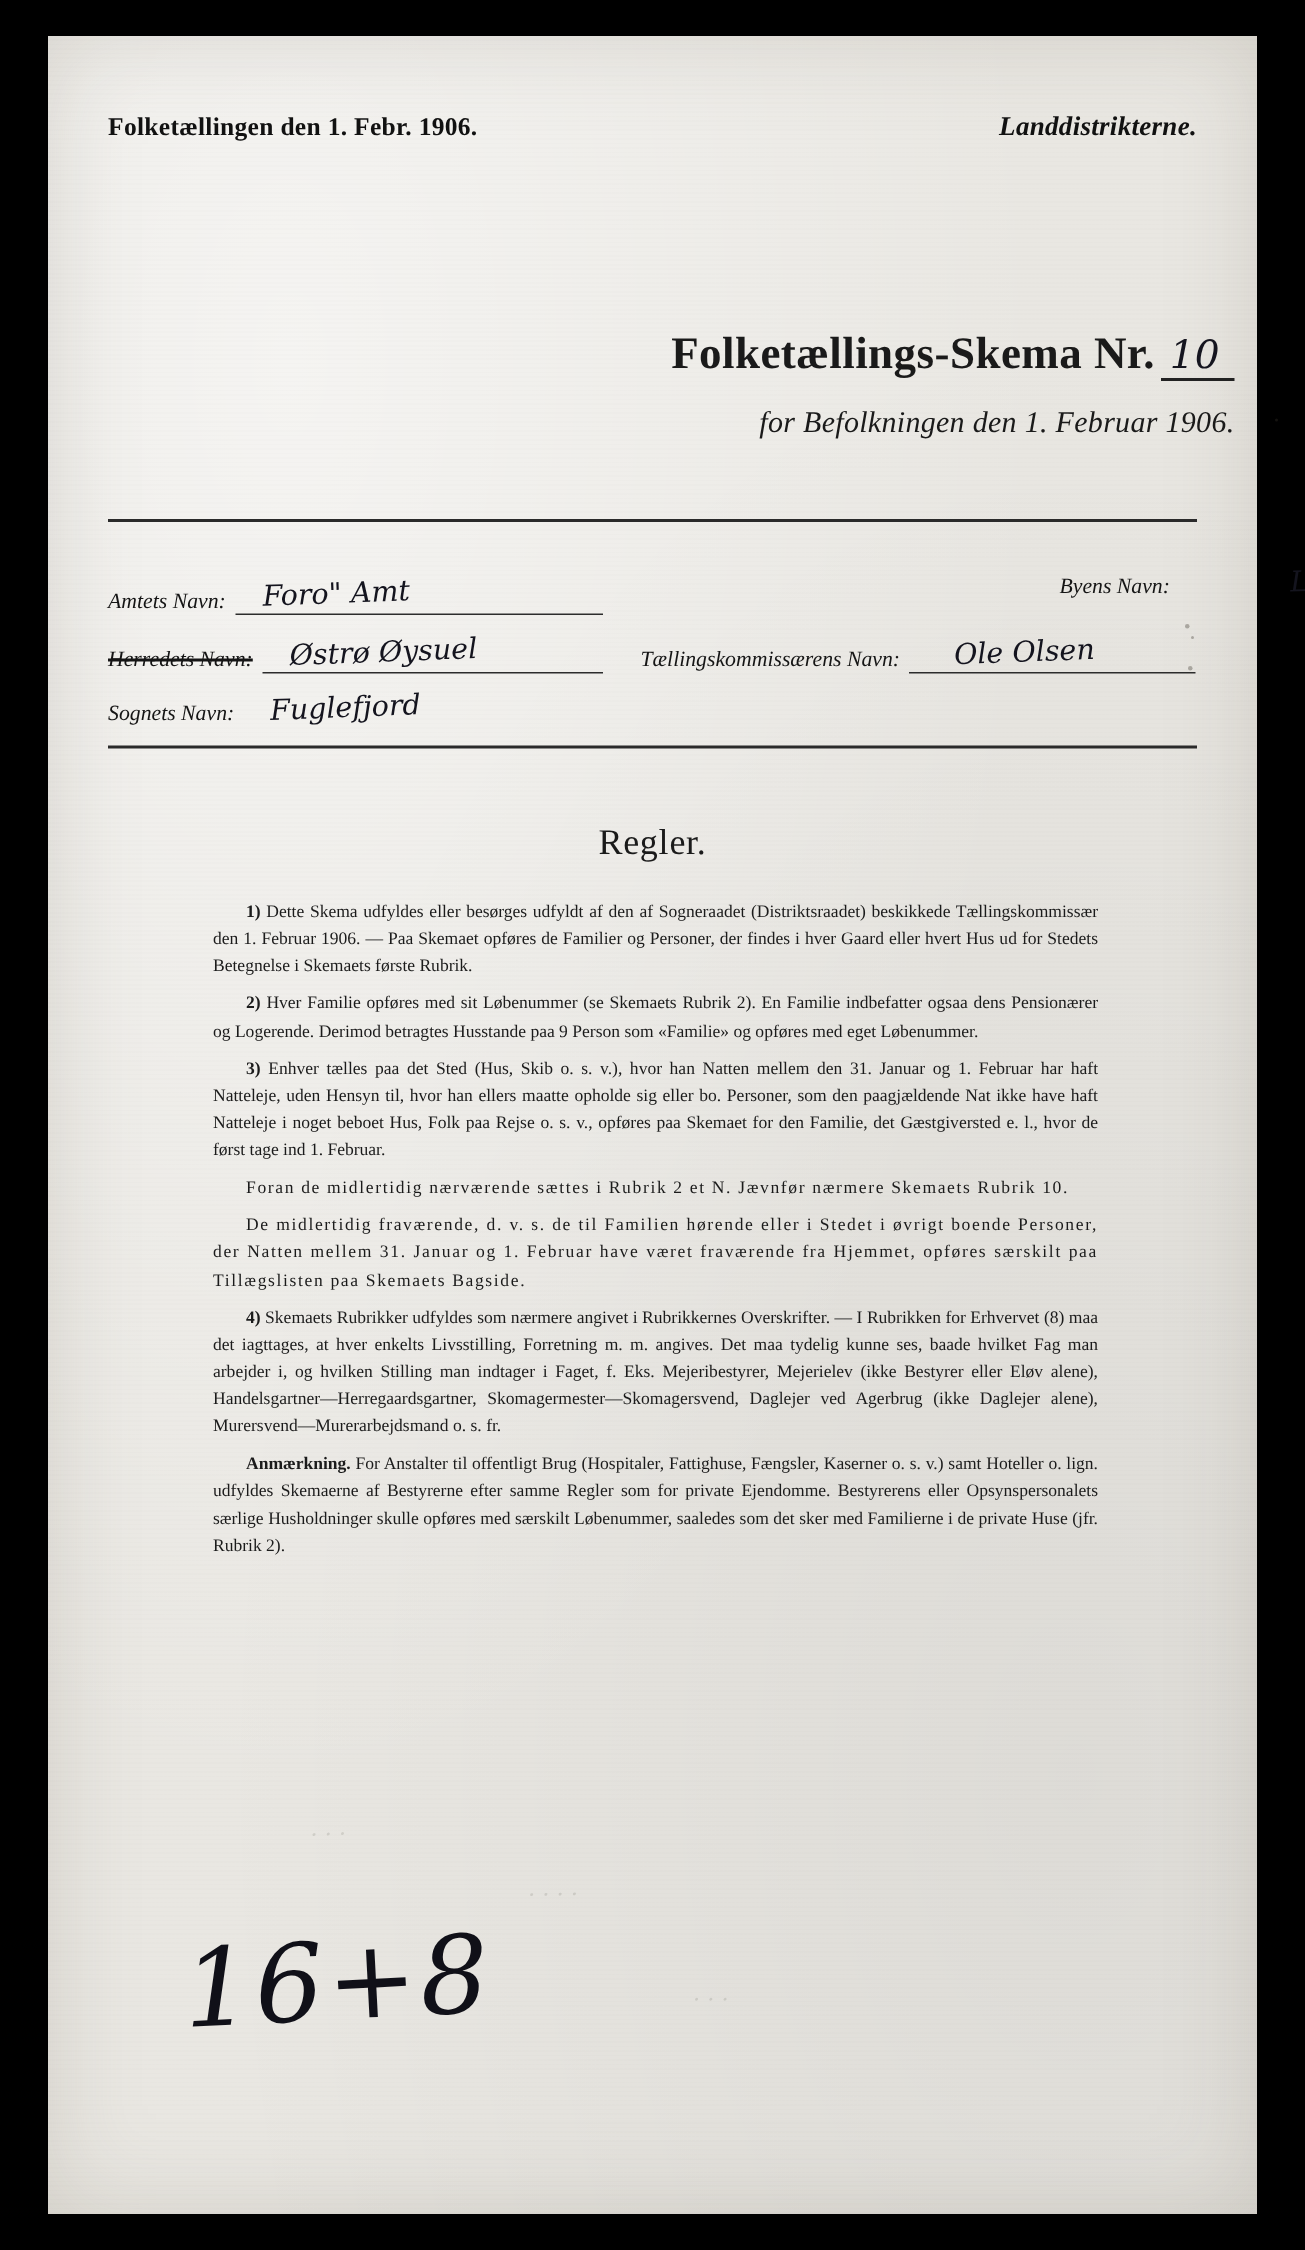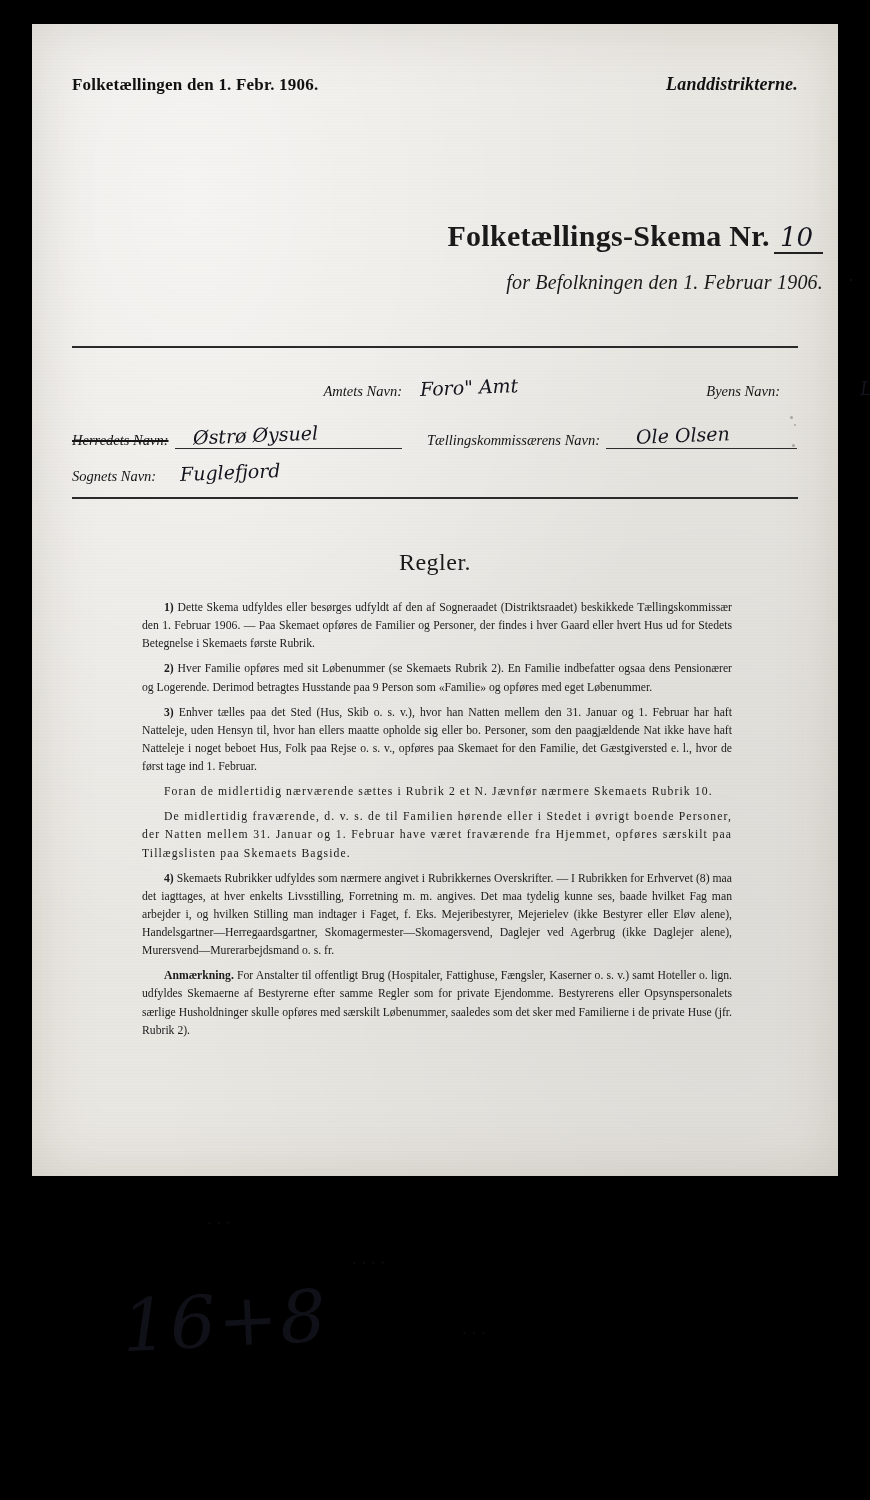--- a/index.html
+++ b/index.html
@@ -14,21 +14,21 @@
     font-family: "Liberation Serif", serif;
     overflow: hidden;
   }
 
   
   #page {
     position: absolute;
     left: 32px;
     top: 24px;
     width: 806px;
-    height: 1152px;
+    height: 1452px;
     background: #e9e7e2;
     background-image:
       radial-gradient(ellipse at 20% 15%, rgba(255,255,255,0.55), rgba(255,255,255,0) 55%),
       radial-gradient(ellipse at 85% 80%, rgba(0,0,0,0.05), rgba(0,0,0,0) 60%);
     box-shadow: inset 0 0 60px rgba(140,130,115,0.25);
     color: #1a1a1a;
   }
   
   #page::after {
     content: "";
@@ -132,21 +132,21 @@
     bottom: 2px;
     left: 18px;
     font-family: "DejaVu Serif", serif;
     font-style: italic;
     font-size: 19px;
     color: #14141e;
     transform: rotate(-2.2deg);
     white-space: nowrap;
   }
 
-  #f-amt   { left: 0;   top: 24px;  width: 330px; flex-direction: column; }
+  #f-amt   { left: 0;   top: 24px;  width: 330px; }
   #f-herr  { left: 0;   top: 63px;  width: 330px; }
   #f-sogn  { left: 0;   top: 100px; width: 330px; }
   #f-by    { left: 338px; top: 24px; width: 370px; flex-direction: column; }
   #f-komm  { left: 355px; top: 63px; width: 370px; }
 
   .regler-title {
     position: absolute;
     top: 525px;
     left: 0; right: 0;
     text-align: center;

